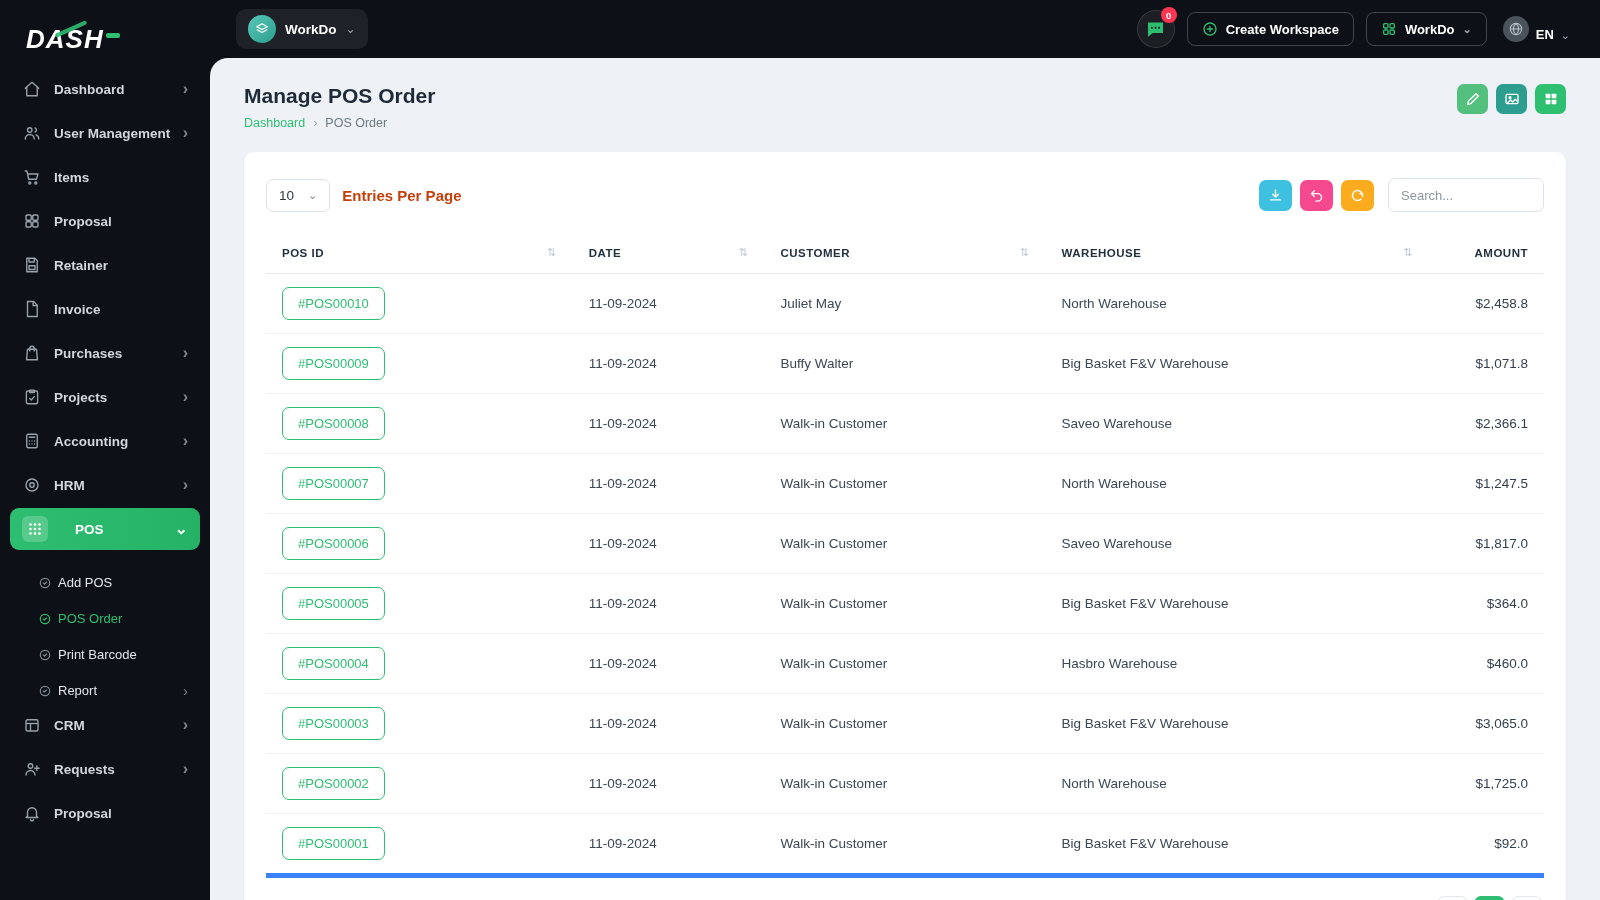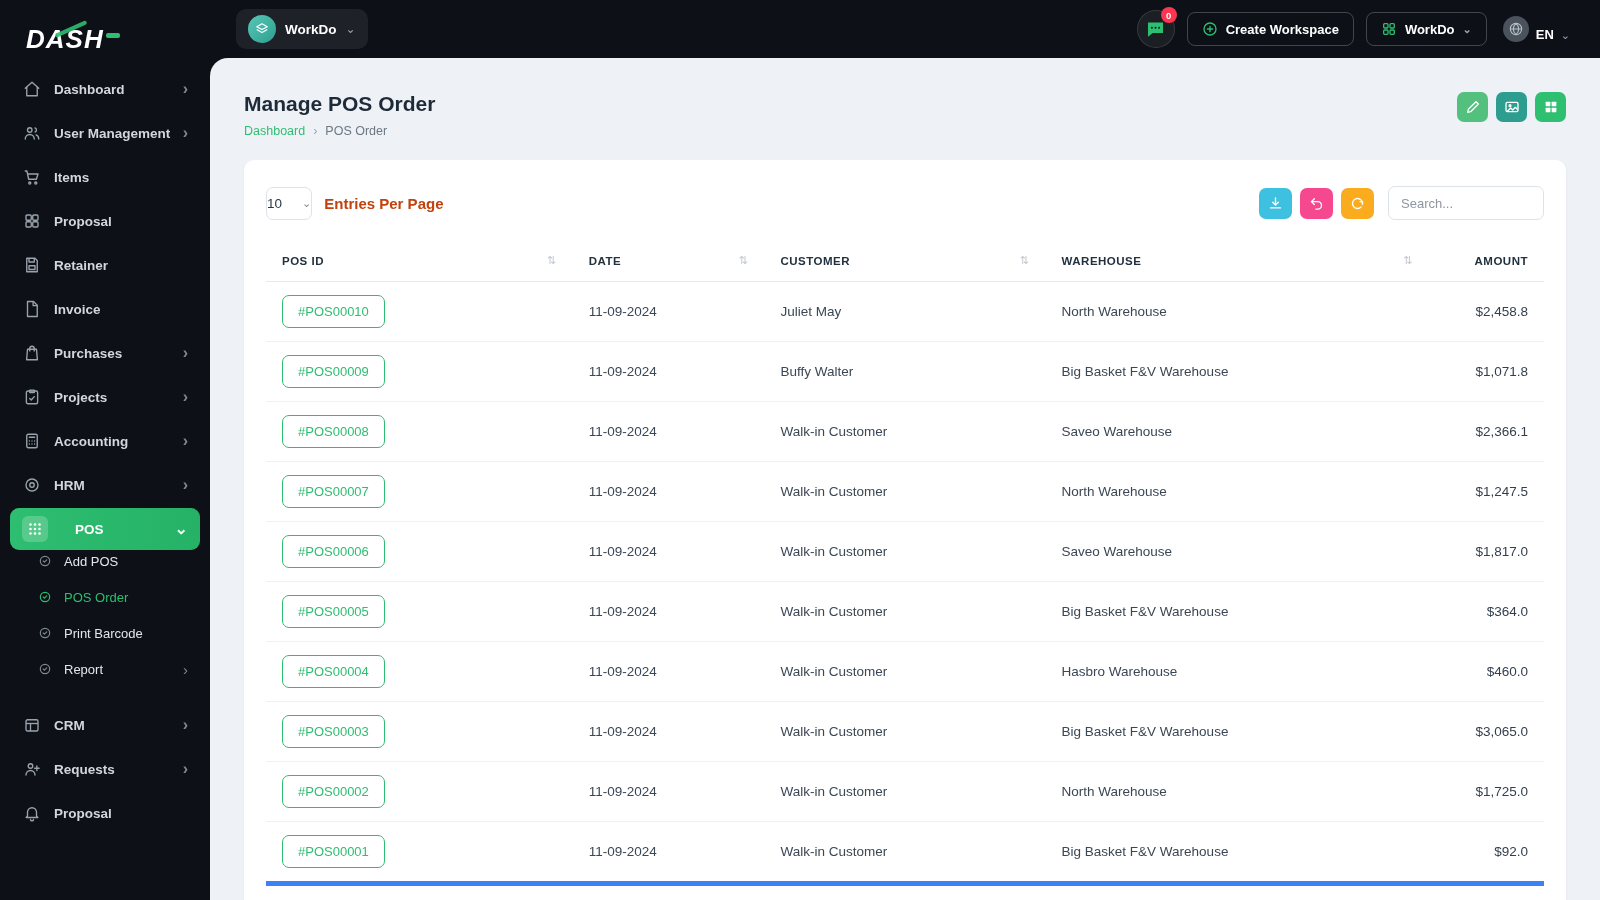--- a/index.html
+++ b/index.html
@@ -18,21 +18,21 @@
   .nav { flex:1; padding:8px 0 12px; overflow:hidden; }
   .nav-item { display:flex; align-items:center; gap:12px; height:42px; margin:2px 10px; padding:0 12px; border-radius:9px; color:#d2d7dd; font-size:13.5px; font-weight:600; cursor:pointer; }
   .nav-icon { width:20px; height:20px; display:flex; align-items:center; justify-content:center; color:#9aa3ad; flex:none; }
   .nav-icon svg { width:18px; height:18px; }
   .nav-chevron { margin-left:auto; color:#7f8893; font-size:16px; line-height:1; }
   .nav-item.active { background:linear-gradient(90deg,#2ebe71,#25b266); color:#fff;gap:27px; }
   .nav-item.active .nav-icon { background:rgba(255,255,255,.2); border-radius:6px; width:26px; height:26px; color:#fff; }
   .nav-item.active .nav-chevron { color:#eafff2; }
 
   .subnav { padding:2px 0 4px; }
-  .subnav-item { display:flex; align-items:flex-start; gap:12px; height:36px; margin:0 10px; padding:0 12px 0 28px; color:#e3e6ea; font-size:13px; font-weight:500; cursor:pointer; border-radius:8px; }
+  .subnav-item { display:flex; align-items:flex-end; gap:6px; height:36px; margin:0 10px; padding:0 12px 0 28px; color:#e3e6ea; font-size:13px; font-weight:500; cursor:pointer; border-radius:8px; }
   .subnav-item .sub-icon { width:14px; height:14px; color:#7f8893; display:flex; }
   .subnav-item .sub-icon svg { width:14px; height:14px; }
   .subnav-item.active { color:#2ebe71; }
   .subnav-item.active .sub-icon { color:#2ebe71; }
   .subnav-item .nav-chevron { font-size:15px; }
 
   
   .main { flex:1; display:flex; flex-direction:column; min-width:0; }
 
   .topbar { height:58px; flex:none; display:flex; align-items:center; padding:0 26px 0 26px; gap:10px; }
@@ -49,37 +49,37 @@
   .top-pill { display:flex; align-items:center; gap:8px; border:1px solid rgba(255,255,255,.22); border-radius:8px; padding:8px 14px; color:#fff; font-size:13px; font-weight:600; cursor:pointer; background:transparent; }
   .top-pill svg { width:16px; height:16px; }
   .lang-group { display:flex; align-items:flex-end; gap:7px; cursor:pointer; padding:0 4px; }
   .globe { width:26px; height:26px; border-radius:50%; background:#4a525c; color:#b9c1c9; display:flex; align-items:center; justify-content:center; }
   .globe svg { width:16px; height:16px; }
   .lang-label { color:#fff; font-size:13px; font-weight:700; }
   .caret { color:#9aa3ad; font-size:11px; }
 
   .content { flex:1; background:#eef2f7; border-top-left-radius:18px; padding:26px 34px 0; min-height:0; display:flex; flex-direction:column; }
 
-  .page-head { display:flex; align-items:flex-start;margin-top:8px; }
+  .page-head { display:flex; align-items:flex-start; }
   .page-title { font-size:21px; font-weight:700; color:#1e2a38; }
   .breadcrumb { margin-top:8px; font-size:12.5px; display:flex; align-items:center; gap:8px; }
   .crumb-link { color:#2ebe71; cursor:pointer; }
   .crumb-sep { color:#9aa4ae; }
   .crumb-current { color:#6c7883; }
   .head-actions { margin-left:auto; display:flex; gap:8px; }
   .sq-btn { width:31px; height:30px; border:none; border-radius:7px; display:flex; align-items:center; justify-content:center; color:#fff; cursor:pointer; }
   .sq-btn svg { width:16px; height:16px; }
   .sq-btn.edit { background:#53c07e; }
   .sq-btn.image { background:#2d9d8f; }
   .sq-btn.grid { background:#2fbf71; }
 
   .card { background:#fff; border-radius:10px; margin-top:22px; padding:26px 22px 20px; box-shadow:0 1px 3px rgba(20,30,50,.05); flex:none; }
 
   .controls { display:flex; align-items:center; gap:12px; margin-bottom:22px; }
-  .select-box { display:flex; align-items:center; gap:20px; border:1px solid #dde3ea; border-radius:7px; padding:8px 0; font-size:13.5px; color:#2c3945; cursor:pointer; background:#fff; }
+  .select-box { display:flex; align-items:center; gap:14px; border:1px solid #dde3ea; border-radius:7px; padding:8px 12px; font-size:13.5px; color:#2c3945; cursor:pointer; background:#fff; }
   .select-caret { color:#7f8893; font-size:11px; }
   .entries-label { font-size:15px; color:#c2410c; font-weight:600; }
   .controls-right { margin-left:auto; display:flex; align-items:center; gap:8px; }
   .tool-btn { width:33px; height:31px; border:none; border-radius:7px; display:flex; align-items:center; justify-content:center; color:#fff; cursor:pointer; }
   .tool-btn svg { width:15px; height:15px; }
   .tool-btn.download { background:#3ec1e0; }
   .tool-btn.undo { background:#f5488f; }
   .tool-btn.refresh { background:#fbab1e; }
   .search-input { width:156px; height:34px; border:1px solid #dde3ea; border-radius:7px; padding:0 12px; font-size:13px; color:#2c3945; margin-left:6px; outline:none; font-family:"Liberation Sans",sans-serif; }
   .search-input::placeholder { color:#8d97a1; }

